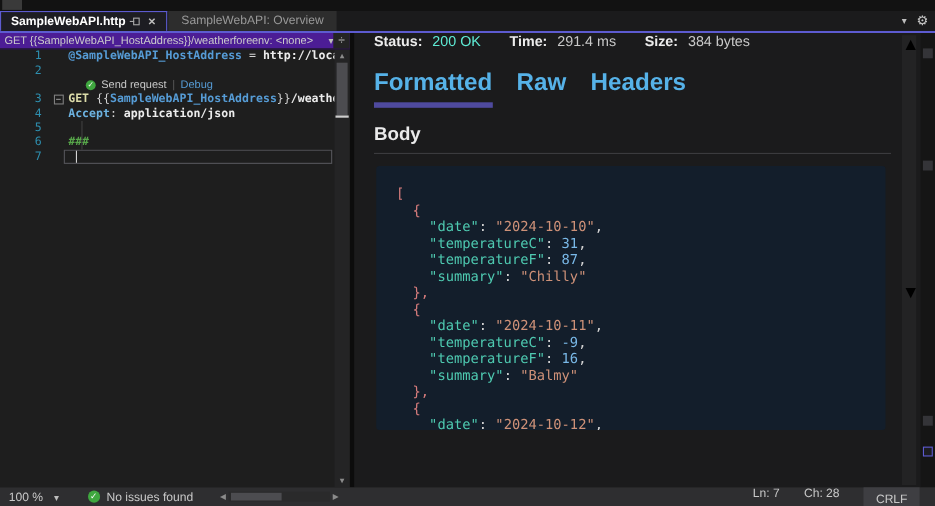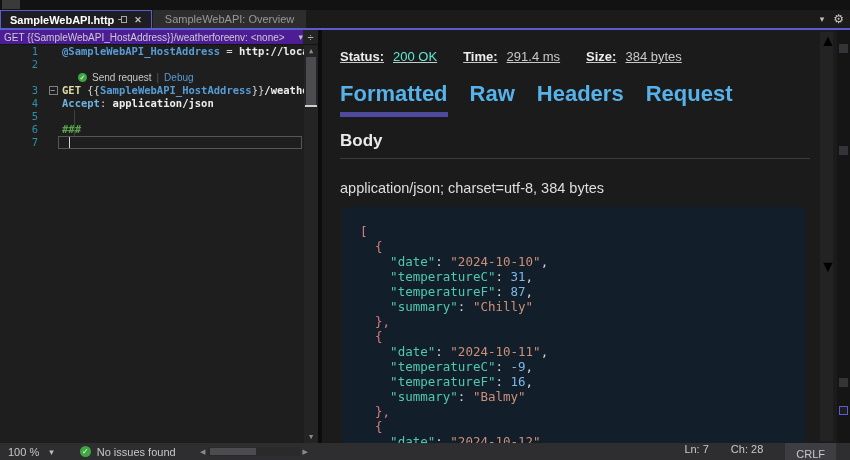--- a/index.html
+++ b/index.html
@@ -69,21 +69,21 @@
   .ed-thumb { top:12px; height:48px; }
   .ed-marker { position:absolute; left:1px; right:1px; top:60px; height:2px; background:#cfcfcf; }
   .resp-scroll { position:absolute; right:17px; top:2px; bottom:2px; width:13px; background:#232324; }
   .resp-thumb { top:12px; height:208px; }
   .edge-strip { position:absolute; right:0; top:0; bottom:0; width:13px; background:#151515; }
   .edge-chip { position:absolute; left:2px; width:9px; height:9px; background:#343438; }
   .edge-chip.c1 { top:14px; } .edge-chip.c2 { top:116px; } .edge-chip.c3 { bottom:56px; }
   .edge-chip.c4 { bottom:28px; border:1px solid #5d5bd0; background:#1d1d22; }
 
   
-  .status-row { margin-top:19px; font-size:13px; color:#c9c9c9; display:flex; align-items:center; white-space:nowrap;text-decoration:underline; }
+  .status-row { font-size:13px; color:#c9c9c9; display:flex; align-items:center; white-space:nowrap; }
   .status-row .lbl { color:#ececec; font-weight:bold; margin-right:9px; }
   .status-row .gap { width:26px; }
   .val-green { color:#5eead4; }
   .resp-tabs { margin-top:17px; display:flex; gap:22px; }
   .resp-tab { font-size:22px; font-weight:bold; color:#56b2e8; padding-bottom:5px; cursor:default; }
   .resp-tab.active { border-bottom:5px solid #4f4a9e; }
   .body-heading { margin-top:14px; font-size:17px; font-weight:bold; color:#eaeaea; }
   .divider { margin-top:7px; height:1px; background:#3b3b3e; width:470px; }
   .content-type { margin-top:21px; font-size:14.5px; color:#dfdfdf; }
   .json-box { margin-top:11px; margin-left:2px; width:463px; height:240px; background:#131e2b; border-radius:3px;
@@ -185,27 +185,25 @@
         <span>291.4 ms</span>
         <span class="gap"></span>
         <span class="lbl">Size:</span>
         <span>384 bytes</span>
       </div>
 
       <div class="resp-tabs" id="resp-tabs">
           <div class="resp-tab active">Formatted</div>
           <div class="resp-tab">Raw</div>
           <div class="resp-tab">Headers</div>
-          <div class="resp-tab">Request</div>
         </div>
 
       <div class="body-heading">Body</div>
       <div class="divider"></div>
 
-      <div class="content-type">application/json; charset=utf-8, 384 bytes</div>
 
       <div class="json-box">
         <div id="json-lines">
             <div class="json-line"><span class="j-p">[</span></div>
             <div class="json-line"><span class="j-w">  </span><span class="j-p">{</span></div>
             <div class="json-line"><span class="j-w">    </span><span class="j-k">"date"</span><span class="j-w">: </span><span class="j-s">"2024-10-10"</span><span class="j-w">,</span></div>
             <div class="json-line"><span class="j-w">    </span><span class="j-k">"temperatureC"</span><span class="j-w">: </span><span class="j-n">31</span><span class="j-w">,</span></div>
             <div class="json-line"><span class="j-w">    </span><span class="j-k">"temperatureF"</span><span class="j-w">: </span><span class="j-n">87</span><span class="j-w">,</span></div>
             <div class="json-line"><span class="j-w">    </span><span class="j-k">"summary"</span><span class="j-w">: </span><span class="j-s">"Chilly"</span></div>
             <div class="json-line"><span class="j-w">  </span><span class="j-p">},</span></div>

